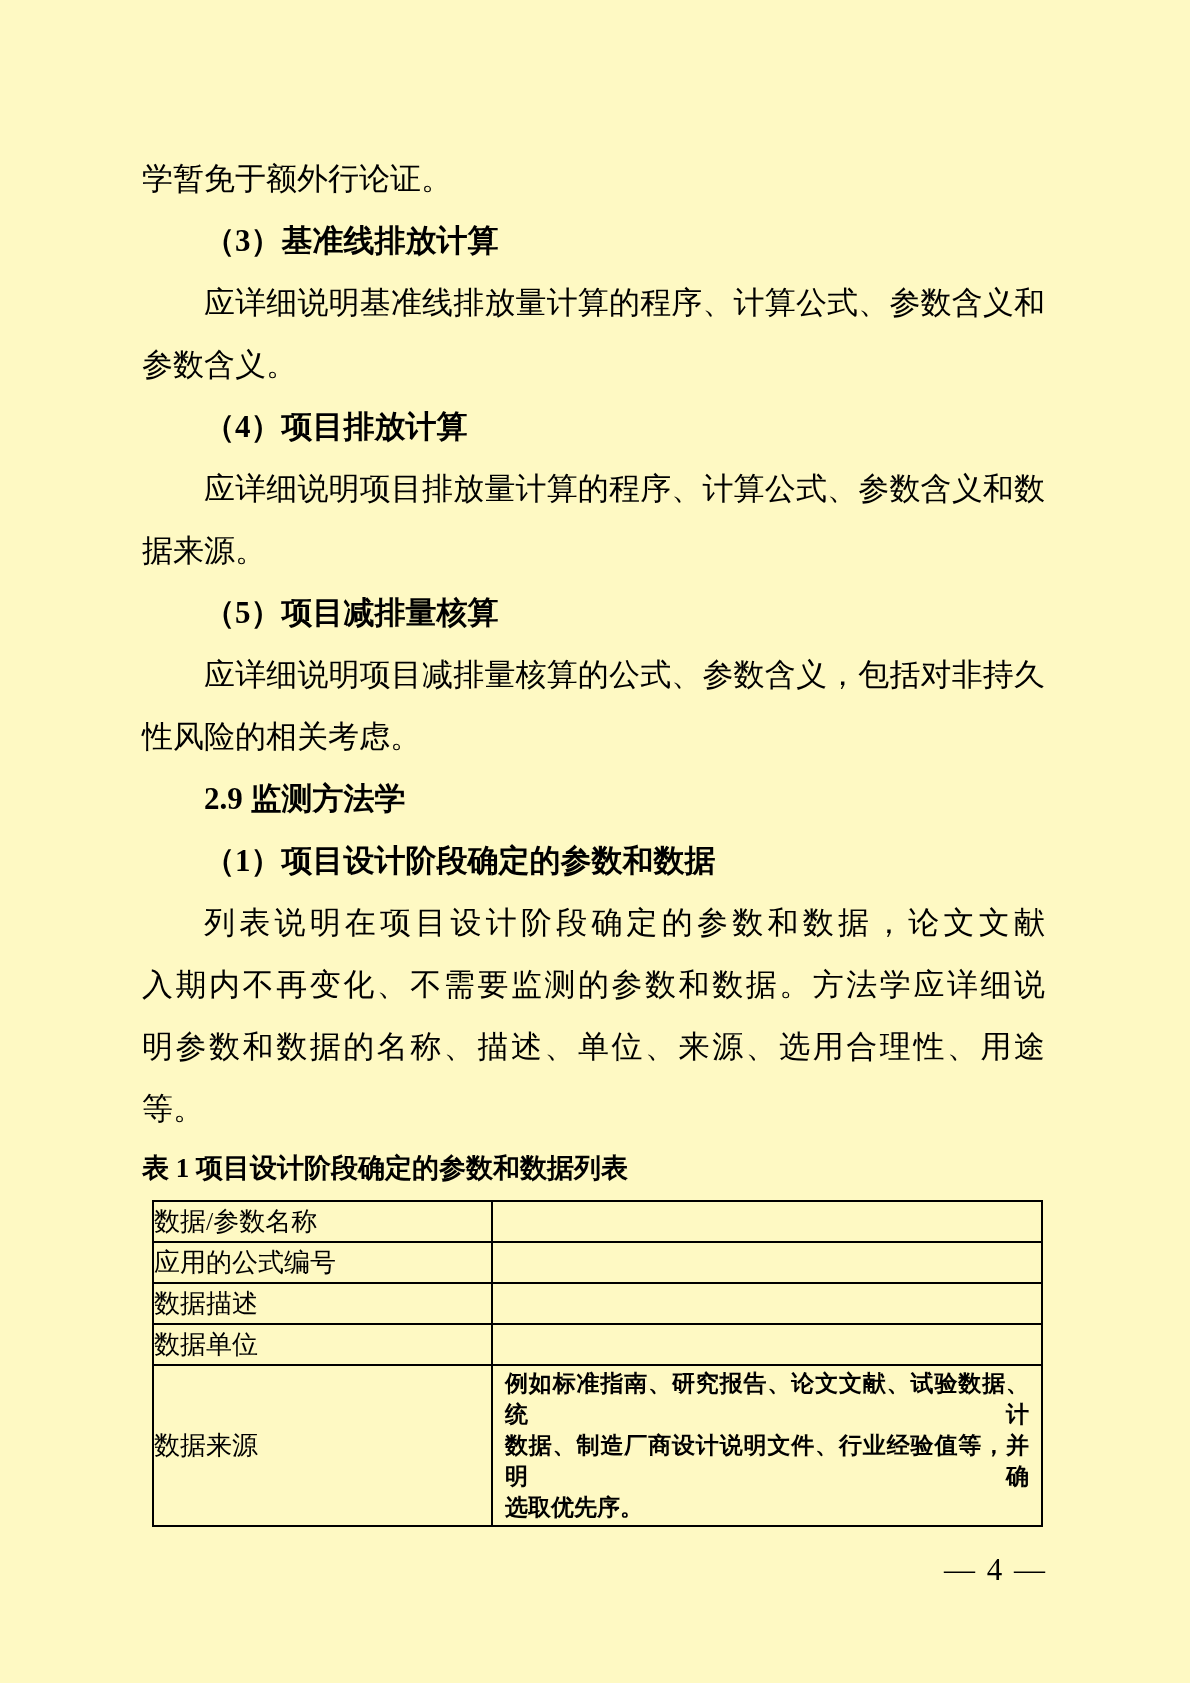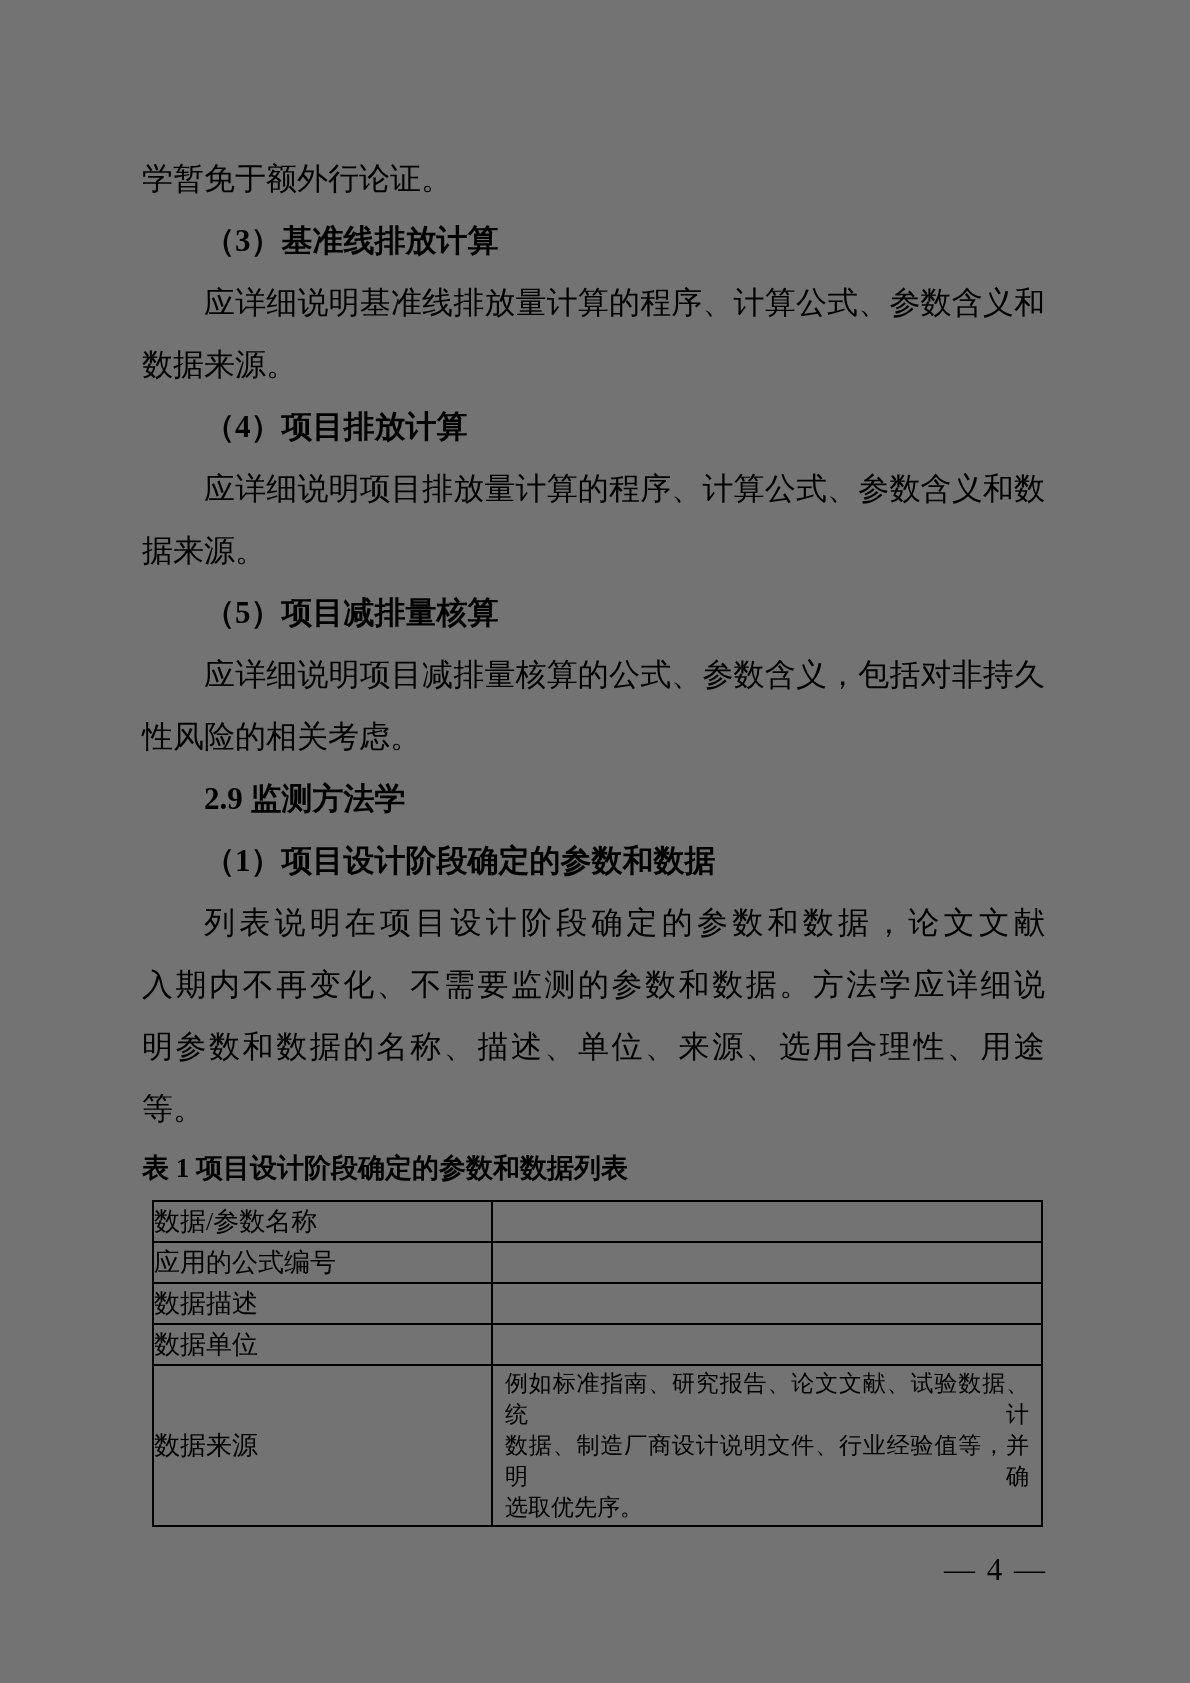--- a/index.html
+++ b/index.html
@@ -1,20 +1,20 @@
 <!DOCTYPE html>
 <html><head>
 <meta charset="utf-8">
 <style>
   html,body { margin:0; padding:0; background:#ffffff; }
   .page {
     position:relative;
     width:1190px;
     height:1683px;
-    background:#737373;
+    background:#fef9c3;
     color:#000000;
     font-family:"Liberation Serif","DejaVu Serif",serif;
     overflow:hidden;
   }
   .content {
     position:absolute;
     left:142px;
     top:148px;
     width:903px;
   }
@@ -50,21 +50,21 @@
     vertical-align:middle;
     padding:0;
   }
   td.td-label {
     width:337px;
     text-align:left;
     font-size:26px;
   }
   tr.row-s { height:41px; }
   tr.row-l { height:93px; }
-  td.td-value { font-size:23px; }
+  td.td-value { font-size:23px;font-weight:bold; }
   td.td-value .vwrap { padding:2px 12px; }
   .vline {
     line-height:31px;
   }
   .vline.fill2 {
     text-align:justify;
     text-align-last:justify;
     text-justify:inter-character;
   }
   .page-number {
@@ -78,21 +78,21 @@
   }
 </style>
 </head>
 <body>
 
 <div class="page">
   <div class="content">
     <div class="line">学暂免于额外行论证。</div>
     <div class="line heading indent">（3）基准线排放计算</div>
     <div class="line indent fill">应详细说明基准线排放量计算的程序、计算公式、参数含义和</div>
-    <div class="line">数据来源。</div>
+    <div class="line">参数含义。</div>
     <div class="line heading indent">（4）项目排放计算</div>
     <div class="line indent fill">应详细说明项目排放量计算的程序、计算公式、参数含义和数</div>
     <div class="line">据来源。</div>
     <div class="line heading indent">（5）项目减排量核算</div>
     <div class="line indent fill">应详细说明项目减排量核算的公式、参数含义，包括对非持久</div>
     <div class="line">性风险的相关考虑。</div>
     <div class="line heading indent">2.9 监测方法学</div>
     <div class="line heading indent">（1）项目设计阶段确定的参数和数据</div>
     <div class="line indent fill">列表说明在项目设计阶段确定的参数和数据，论文文献</div>
     <div class="line fill">入期内不再变化、不需要监测的参数和数据。方法学应详细说</div>

